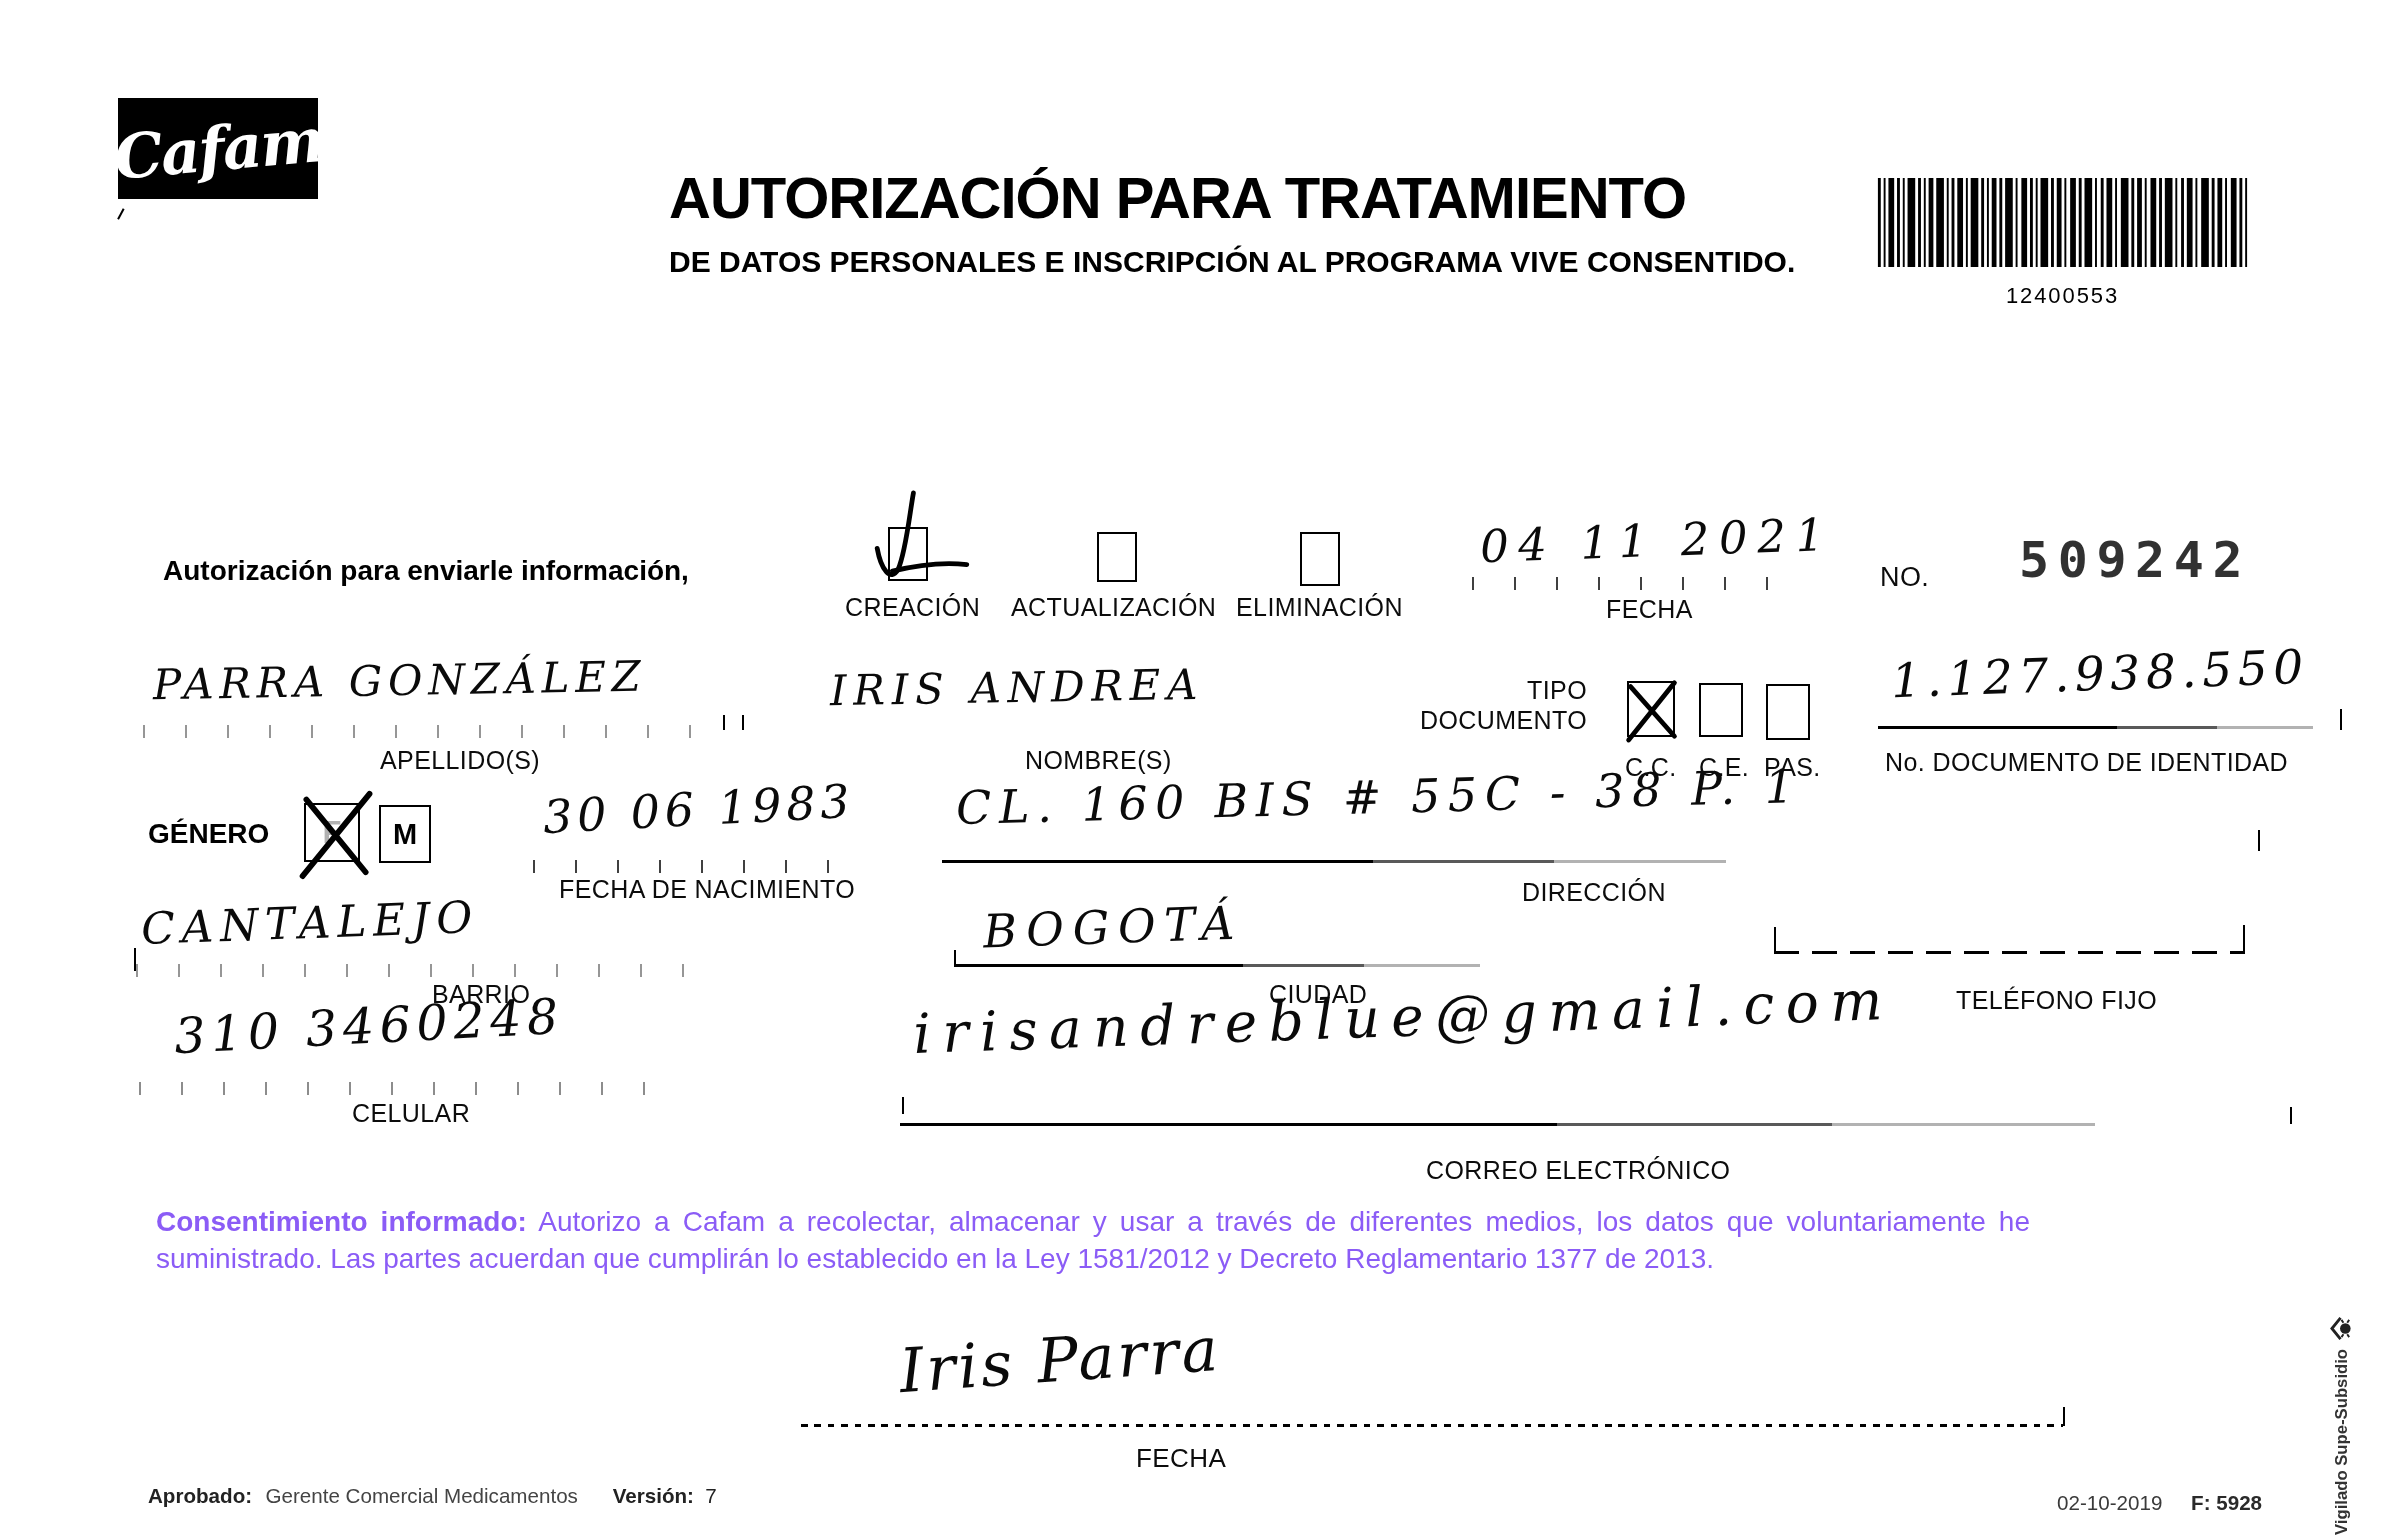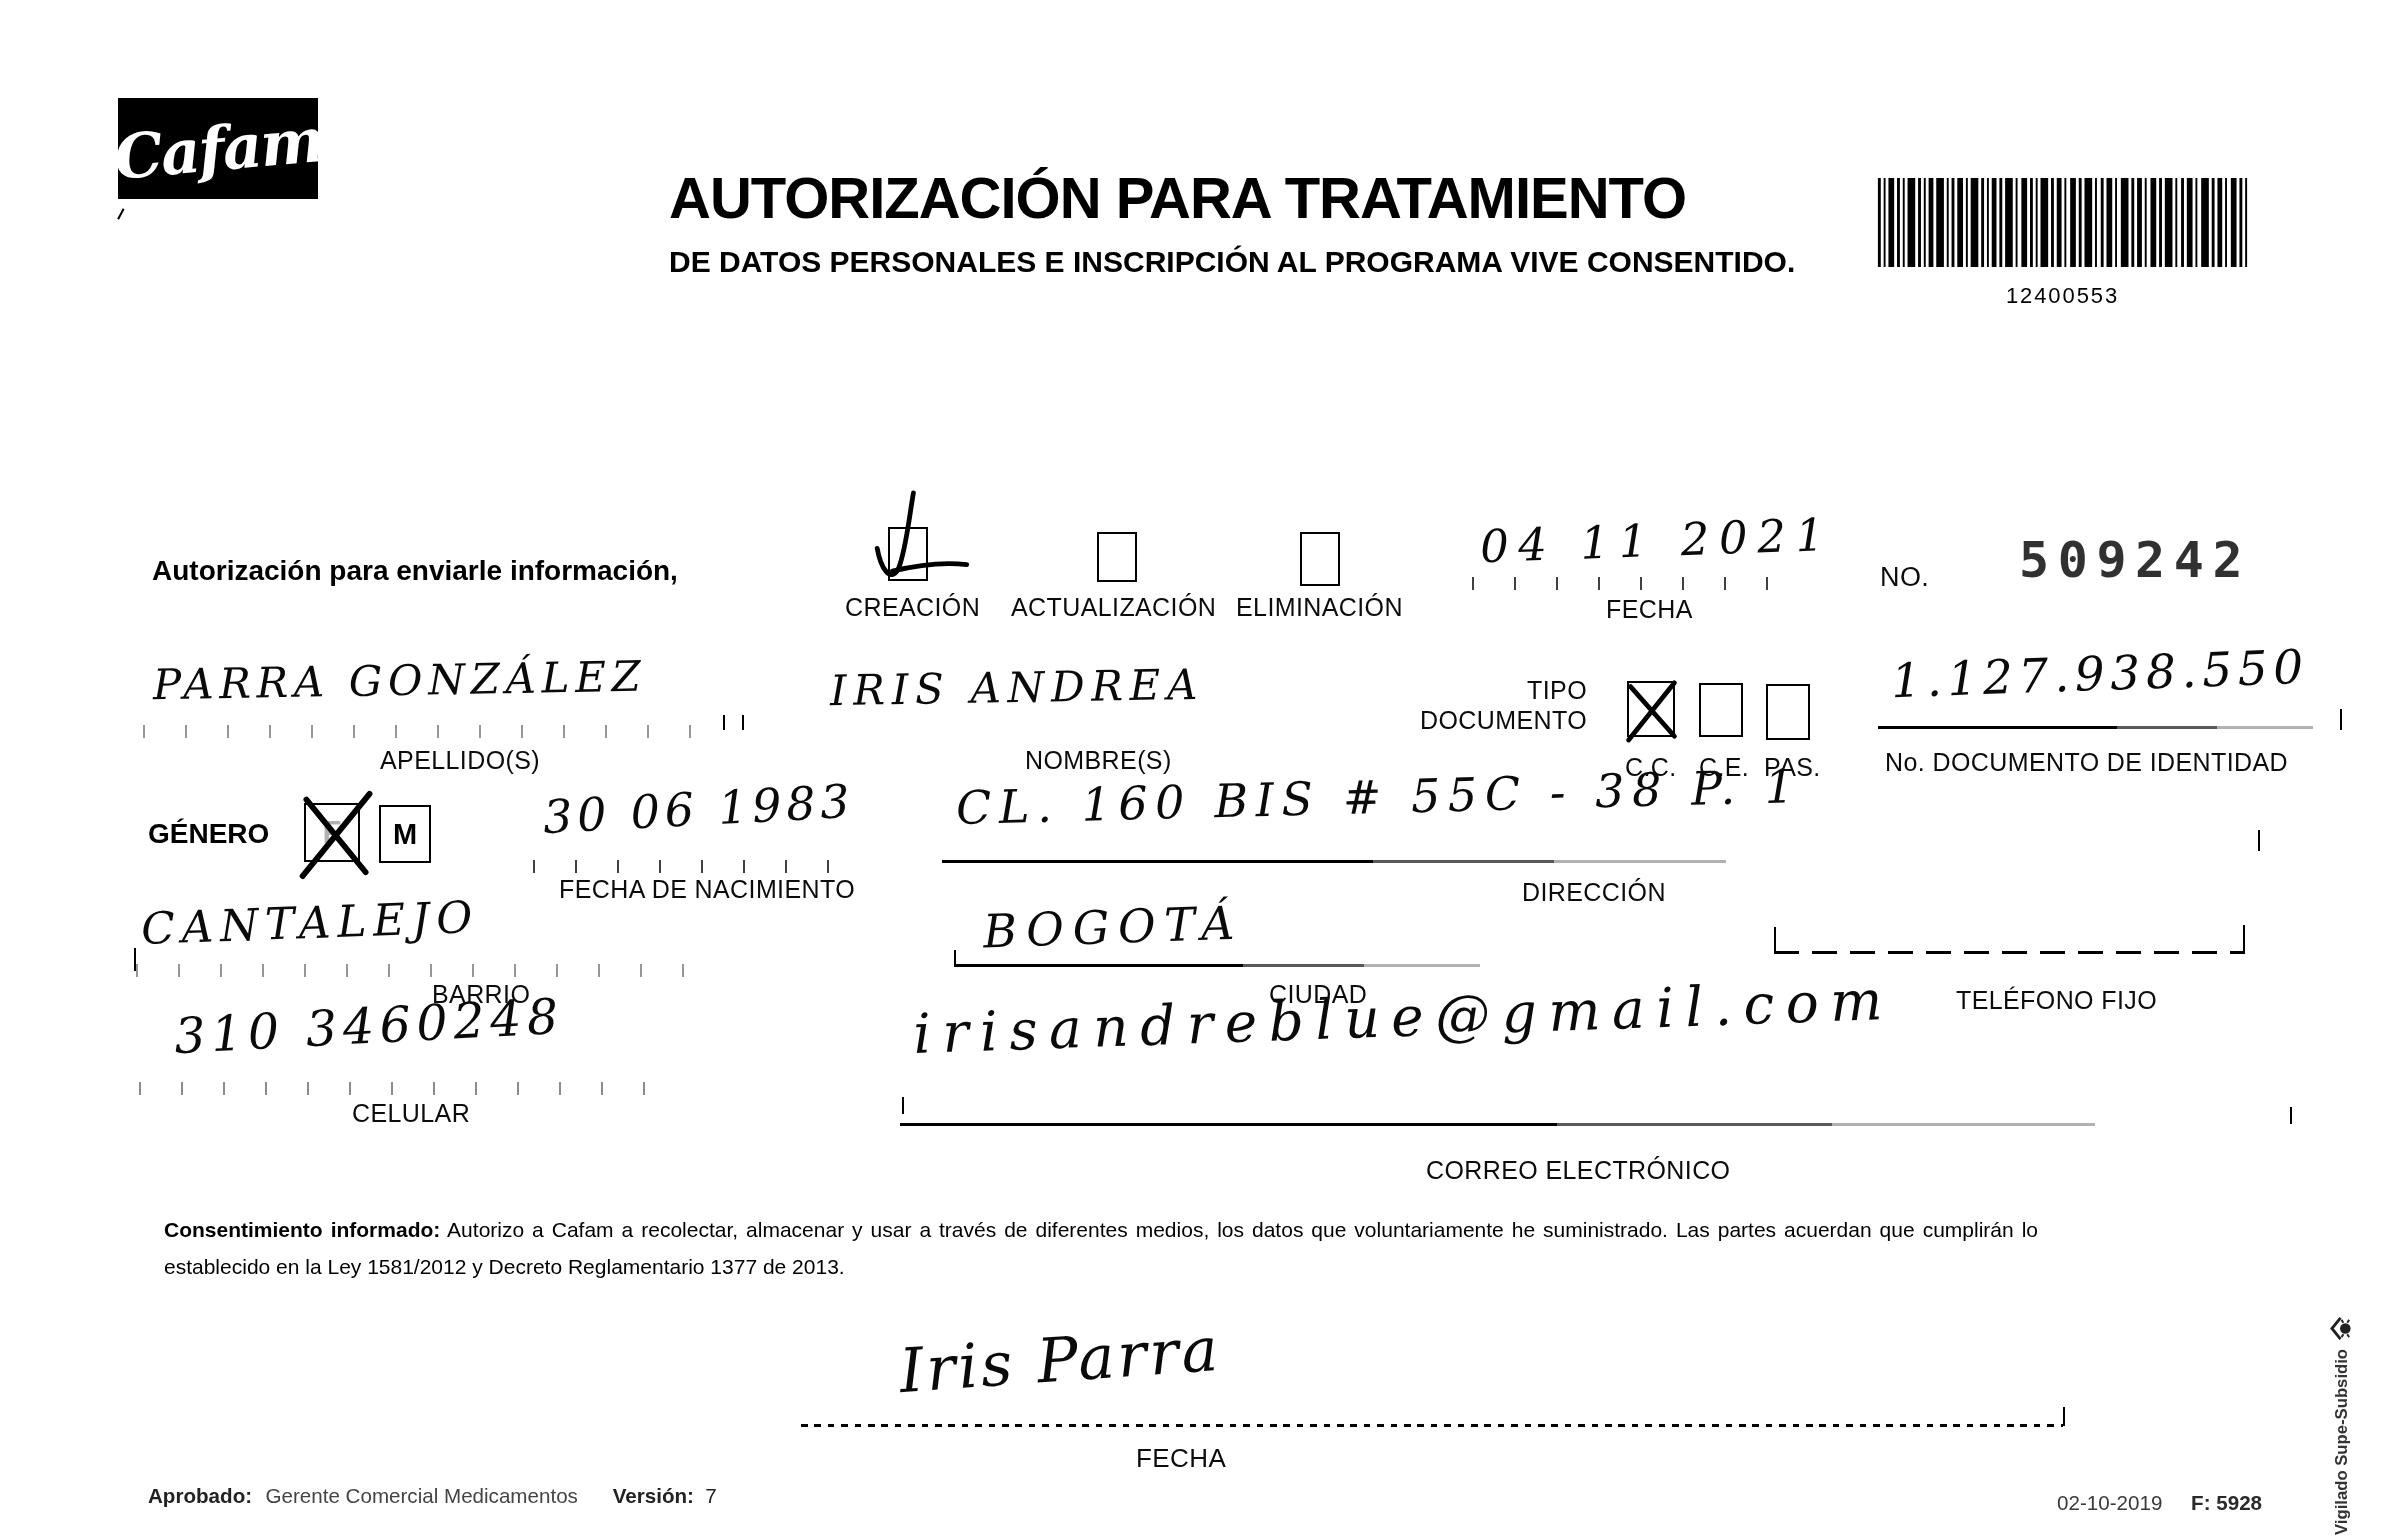--- a/index.html
+++ b/index.html
@@ -27,21 +27,21 @@
   .vtick{width:1.9px;background:#000;}
 
   .stamp{font-family:"DejaVu Sans Mono",monospace;font-weight:bold;font-size:50px;
          letter-spacing:8.6px;color:#151515;opacity:.88;}
   .barnum{font-size:22px;letter-spacing:1.9px;}
 
   .logo-box{background:#000;display:flex;align-items:center;justify-content:center;}
   .logo-script{font-family:"DejaVu Serif",serif;font-style:italic;font-weight:bold;
                color:#fff;font-size:61px;transform:rotate(-5deg);letter-spacing:-1.9px;}
 
-  .consent{width:1874px;font-size:21px;line-height:37px;text-align:justify;color:#000000;margin:16px;}
+  .consent{width:1874px;font-size:28px;line-height:37px;text-align:justify;color:#8b5cf6;margin:8px;}
   .footer-sm{font-size:20.6px;color:#222;white-space:nowrap;}
   .vigilado{transform:rotate(-90deg);transform-origin:0 0;display:flex;align-items:center;gap:7.6px;
             font-size:16.7px;font-weight:bold;color:#333;white-space:nowrap;}
   .genletter{font-weight:bold;display:flex;align-items:center;justify-content:center;width:100%;height:100%;}
 </style>
 </head>
 <body>
 
 <div class="page">
 
@@ -52,21 +52,21 @@
     <span class="logo-script">Cafam</span>
   </div>
   <div class="abs subtitle nowrap" style="left:669px;top:245px;">DE DATOS PERSONALES E INSCRIPCIÓN AL PROGRAMA VIVE CONSENTIDO.</div>
   <div class="abs title nowrap" style="left:669px;top:164px;">AUTORIZACIÓN PARA TRATAMIENTO</div>
 
   <svg class="abs" style="left:1876px;top:178px;" width="373" height="91" viewBox="0 0 390 95">
     <path fill="#000" d="M2 0h3v93h-3z M8 0h2v93h-2z M13 0h6v93h-6z M22 0h3v93h-3z M28 0h2v93h-2z M33 0h8v93h-8z M44 0h3v93h-3z M50 0h2v93h-2z M55 0h5v93h-5z M63 0h8v93h-8z M74 0h2v93h-2z M79 0h3v93h-3z M85 0h6v93h-6z M94 0h2v93h-2z M99 0h8v93h-8z M110 0h3v93h-3z M116 0h2v93h-2z M121 0h5v93h-5z M129 0h3v93h-3z M135 0h8v93h-8z M146 0h2v93h-2z M152 0h6v93h-6z M161 0h3v93h-3z M167 0h2v93h-2z M172 0h8v93h-8z M183 0h3v93h-3z M189 0h5v93h-5z M197 0h2v93h-2z M203 0h6v93h-6z M212 0h3v93h-3z M218 0h8v93h-8z M229 0h2v93h-2z M235 0h3v93h-3z M241 0h6v93h-6z M250 0h2v93h-2z M256 0h8v93h-8z M267 0h3v93h-3z M273 0h5v93h-5z M281 0h2v93h-2z M287 0h6v93h-6z M296 0h3v93h-3z M302 0h8v93h-8z M313 0h2v93h-2z M319 0h3v93h-3z M325 0h6v93h-6z M334 0h2v93h-2z M340 0h8v93h-8z M351 0h3v93h-3z M357 0h5v93h-5z M365 0h2v93h-2z M371 0h6v93h-6z M380 0h3v93h-3z M386 0h2v93h-2z"></path>
   </svg>
   <div class="abs barnum" style="left:1876px;top:283px;width:373px;text-align:center;">12400553</div>
 
-  <div class="abs introtext" style="left:152px;top:553px;">
+  <div class="abs introtext" style="left:163px;top:553px;">
     <div>Autorización para enviarle información,</div>
   </div>
 
   <div class="abs cbox" style="left:888px;top:527px;width:36px;height:50px;"></div>
   <svg class="abs" style="left:860px;top:489px;" width="124" height="110" viewBox="0 0 130 115">
     <path d="M18 62 C22 84 32 98 40 84 C48 66 52 26 56 4" fill="none" stroke="#000" stroke-width="5" stroke-linecap="round"></path>
     <path d="M34 86 C58 80 84 76 112 79" fill="none" stroke="#000" stroke-width="5" stroke-linecap="round"></path>
   </svg>
   <div class="abs cbox" style="left:1097px;top:532px;width:36px;height:46px;"></div>
   <div class="abs cbox" style="left:1300px;top:532px;width:36px;height:50px;"></div>

